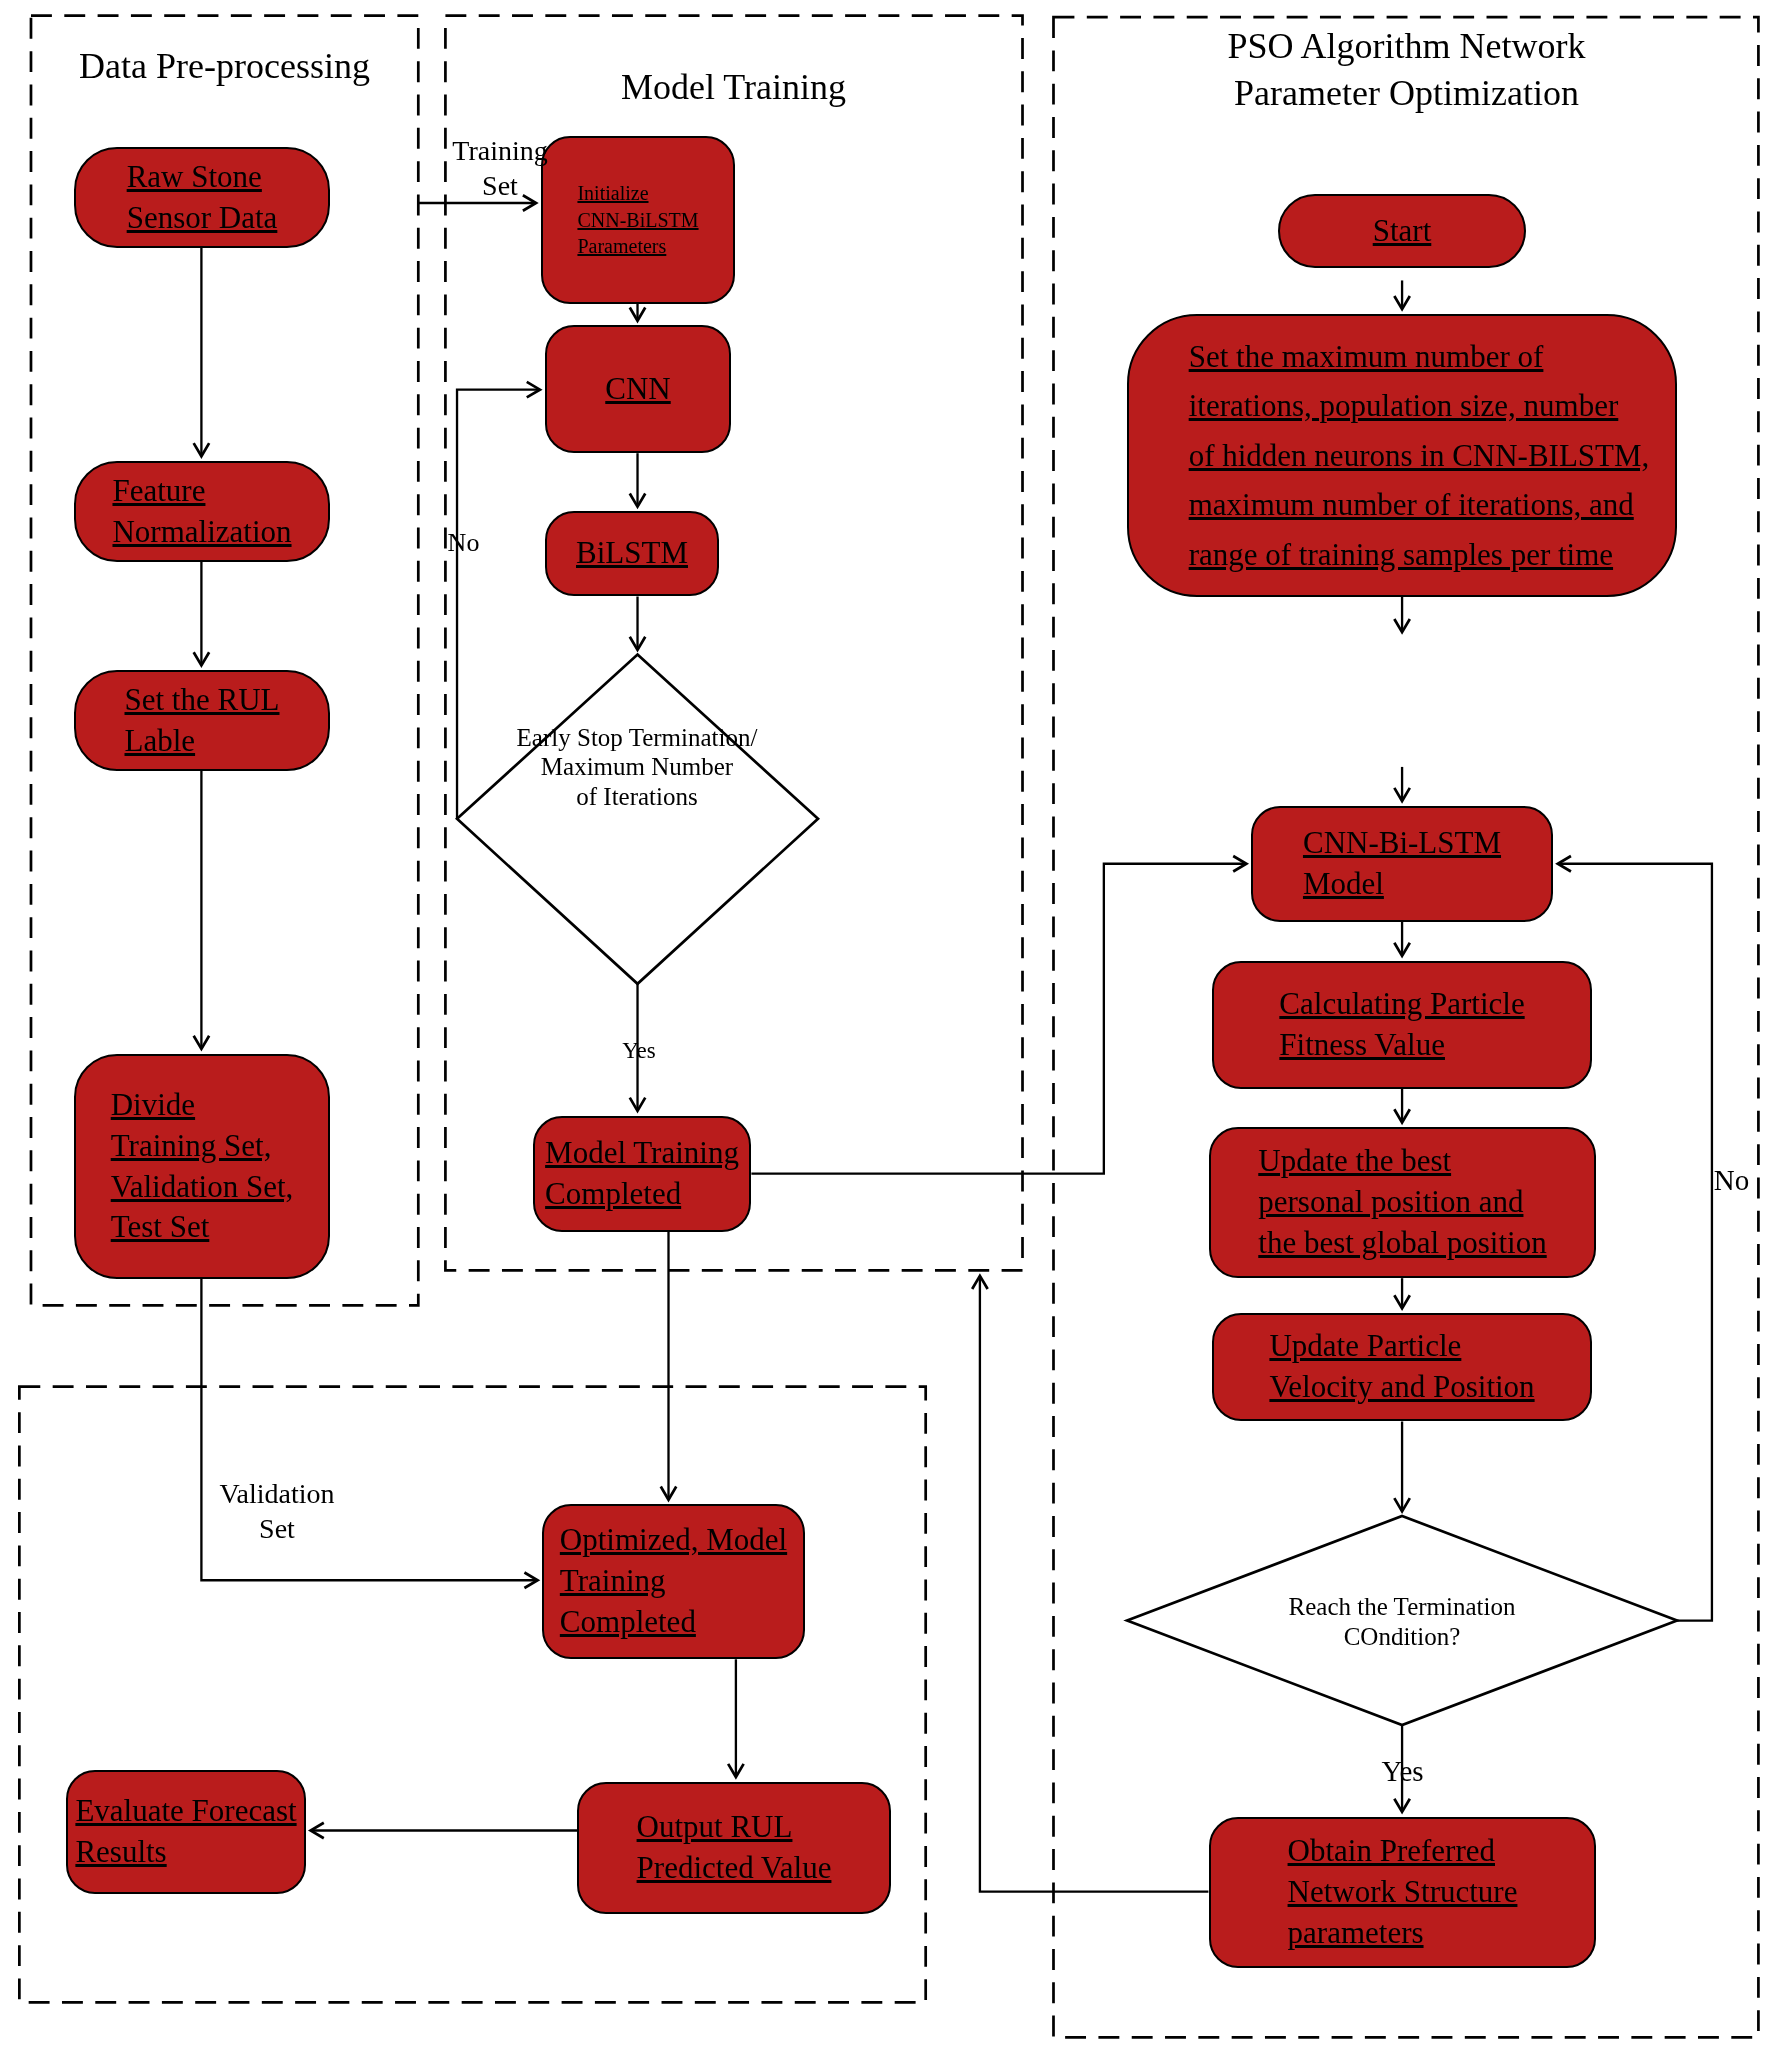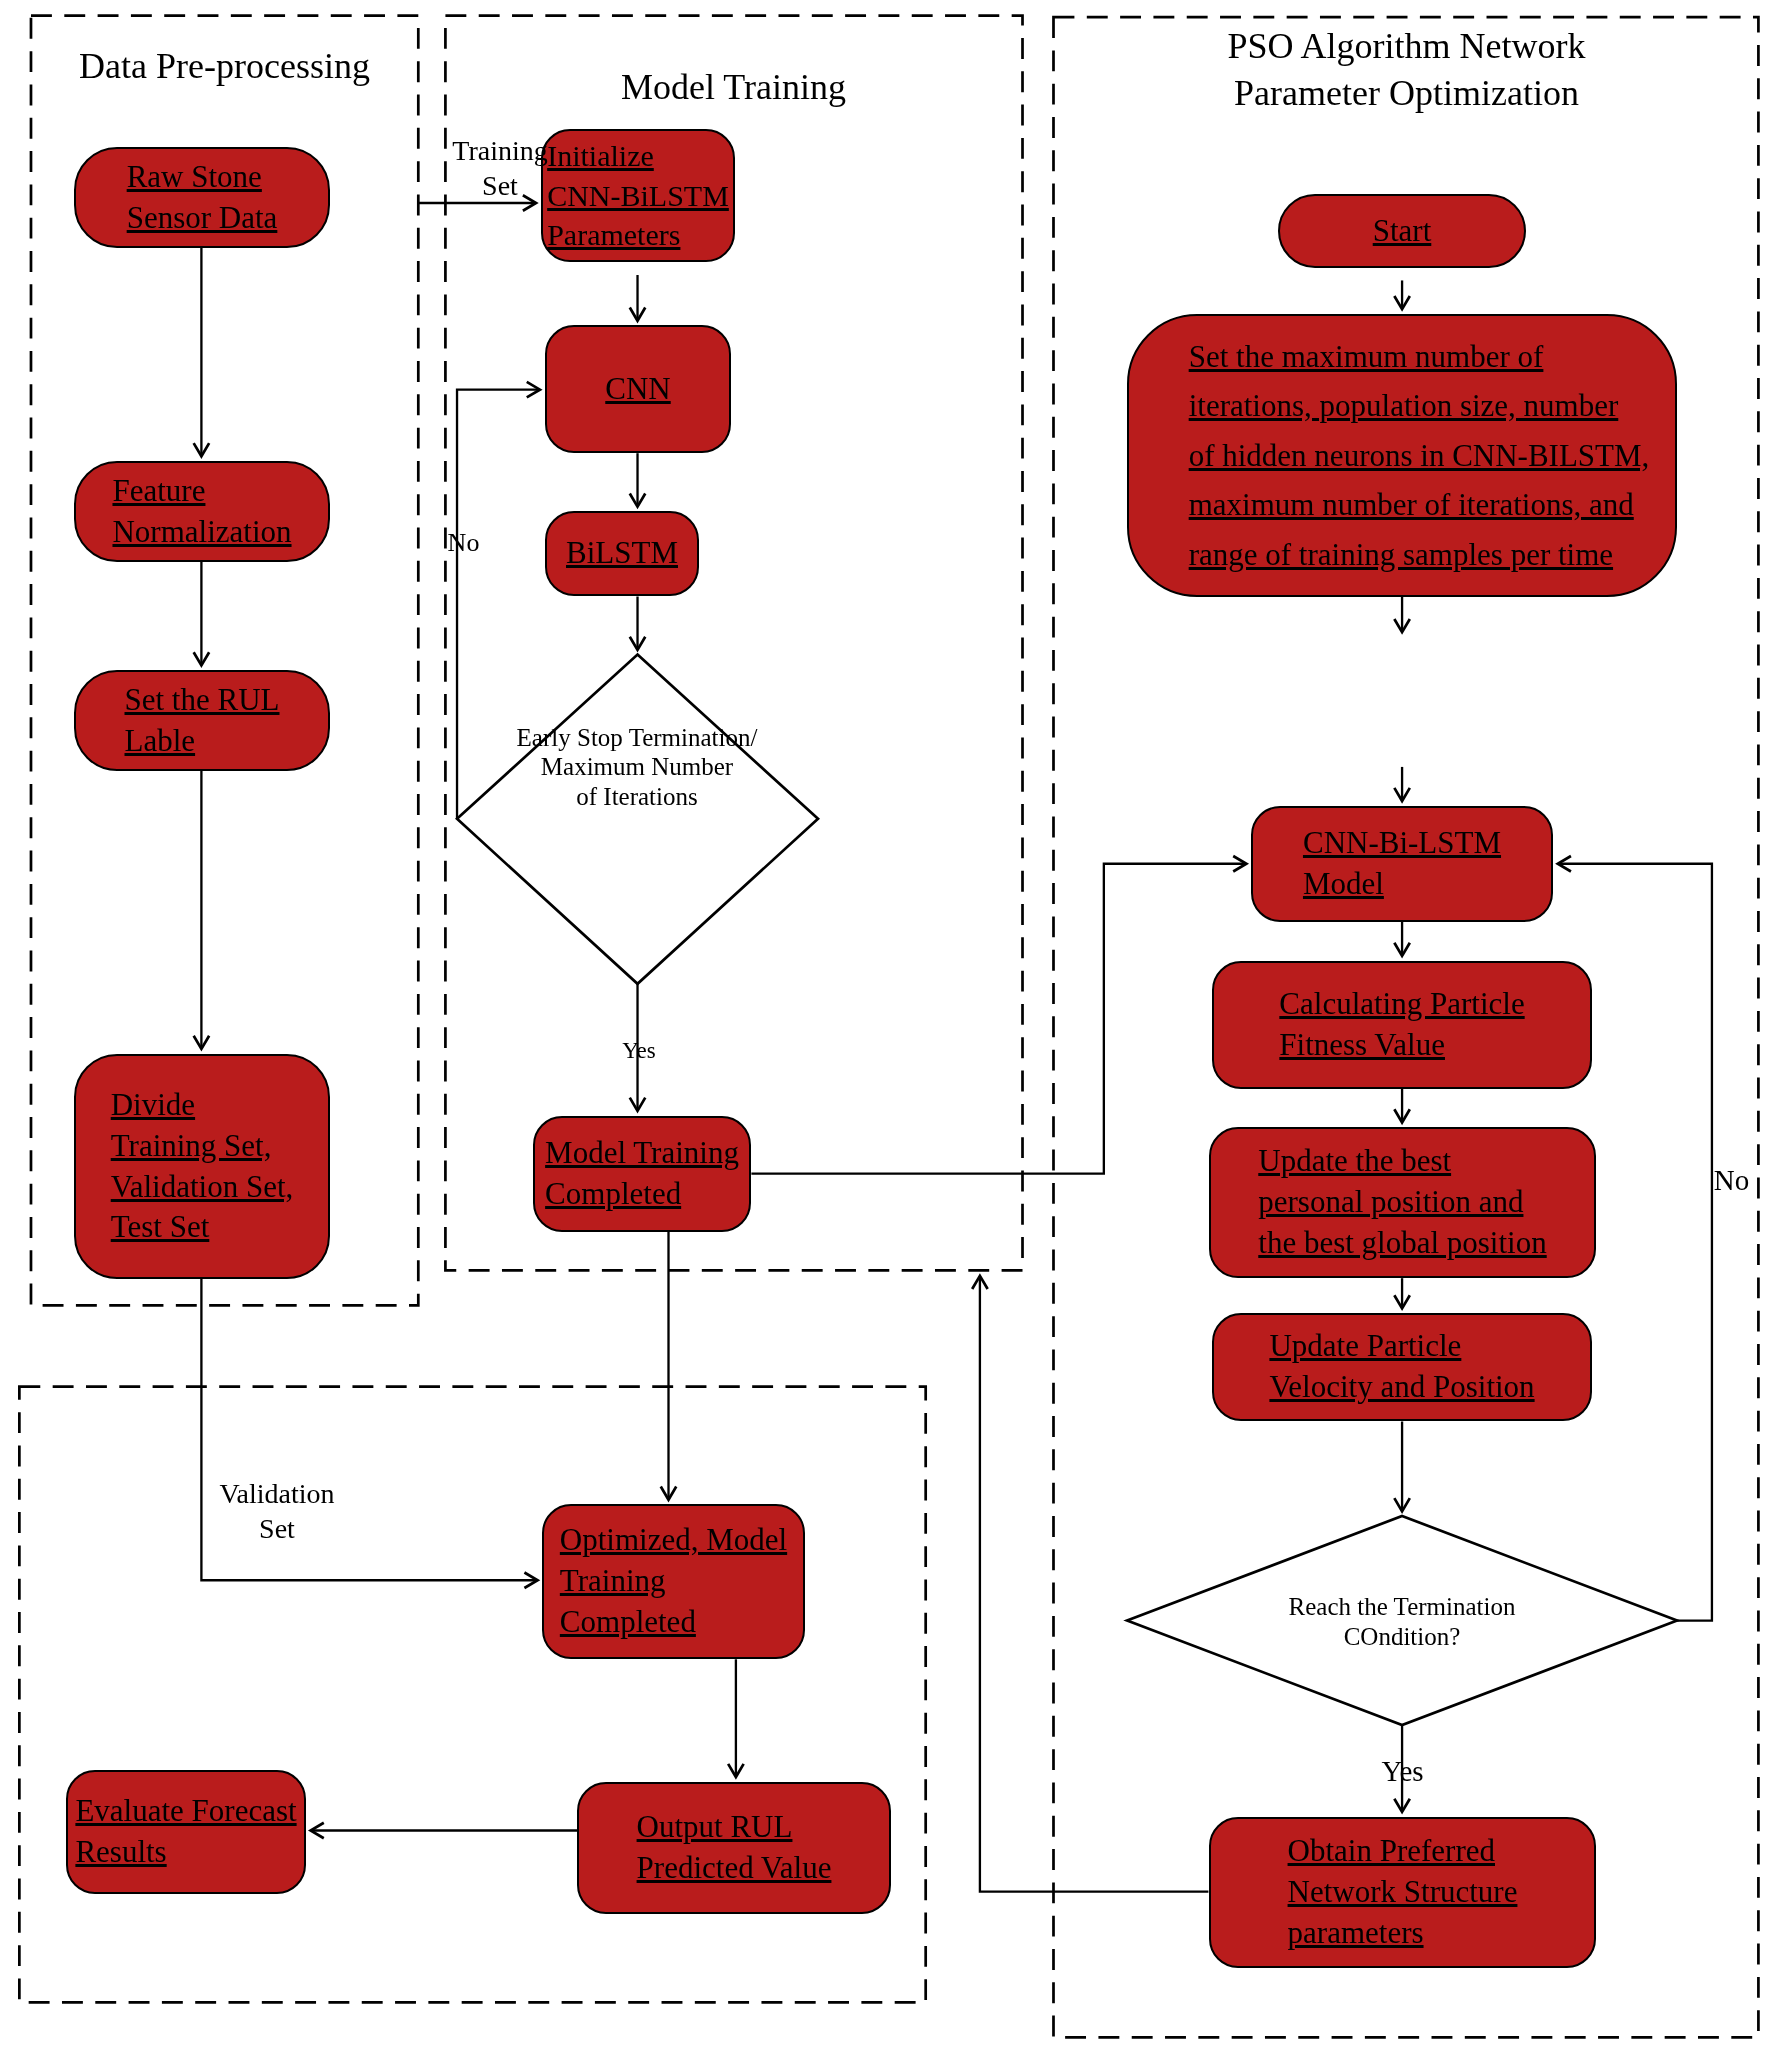--- a/index.html
+++ b/index.html
@@ -93,25 +93,25 @@
 Sensor Data</div>
   <div class="node r56" style="left:74px;top:461px;width:256px;height:101px;">Feature
 Normalization</div>
   <div class="node r56" style="left:74px;top:670px;width:256px;height:101px;">Set the RUL
 Lable</div>
   <div class="node r56" style="left:74px;top:1054px;width:256px;height:225px;">Divide
 Training Set,
 Validation Set,
 Test Set</div>
 
-  <div class="node" style="left:541px;top:129px;width:194px;height:133px;font-size:30px;">Initialize
+  <div class="node" style="left:541px;top:136px;width:194px;height:168px;font-size:20px;">Initialize
 CNN-BiLSTM
 Parameters</div>
   <div class="node" style="left:545px;top:325px;width:186px;height:128px;">CNN</div>
-  <div class="node" style="left:545px;top:511px;width:154px;height:85px;">BiLSTM</div>
+  <div class="node" style="left:545px;top:511px;width:174px;height:85px;">BiLSTM</div>
   <div class="dlabel" style="left:459px;top:709px;width:356px;height:116px;">Early Stop Termination/
 Maximum Number
 of Iterations</div>
   <div class="node" style="left:533px;top:1116px;width:218px;height:116px;">Model Training
 Completed</div>
 
   <div class="node" style="left:542px;top:1504px;width:263px;height:155px;">Optimized, Model
 Training
 Completed</div>
   <div class="node" style="left:577px;top:1782px;width:314px;height:132px;">Output RUL

